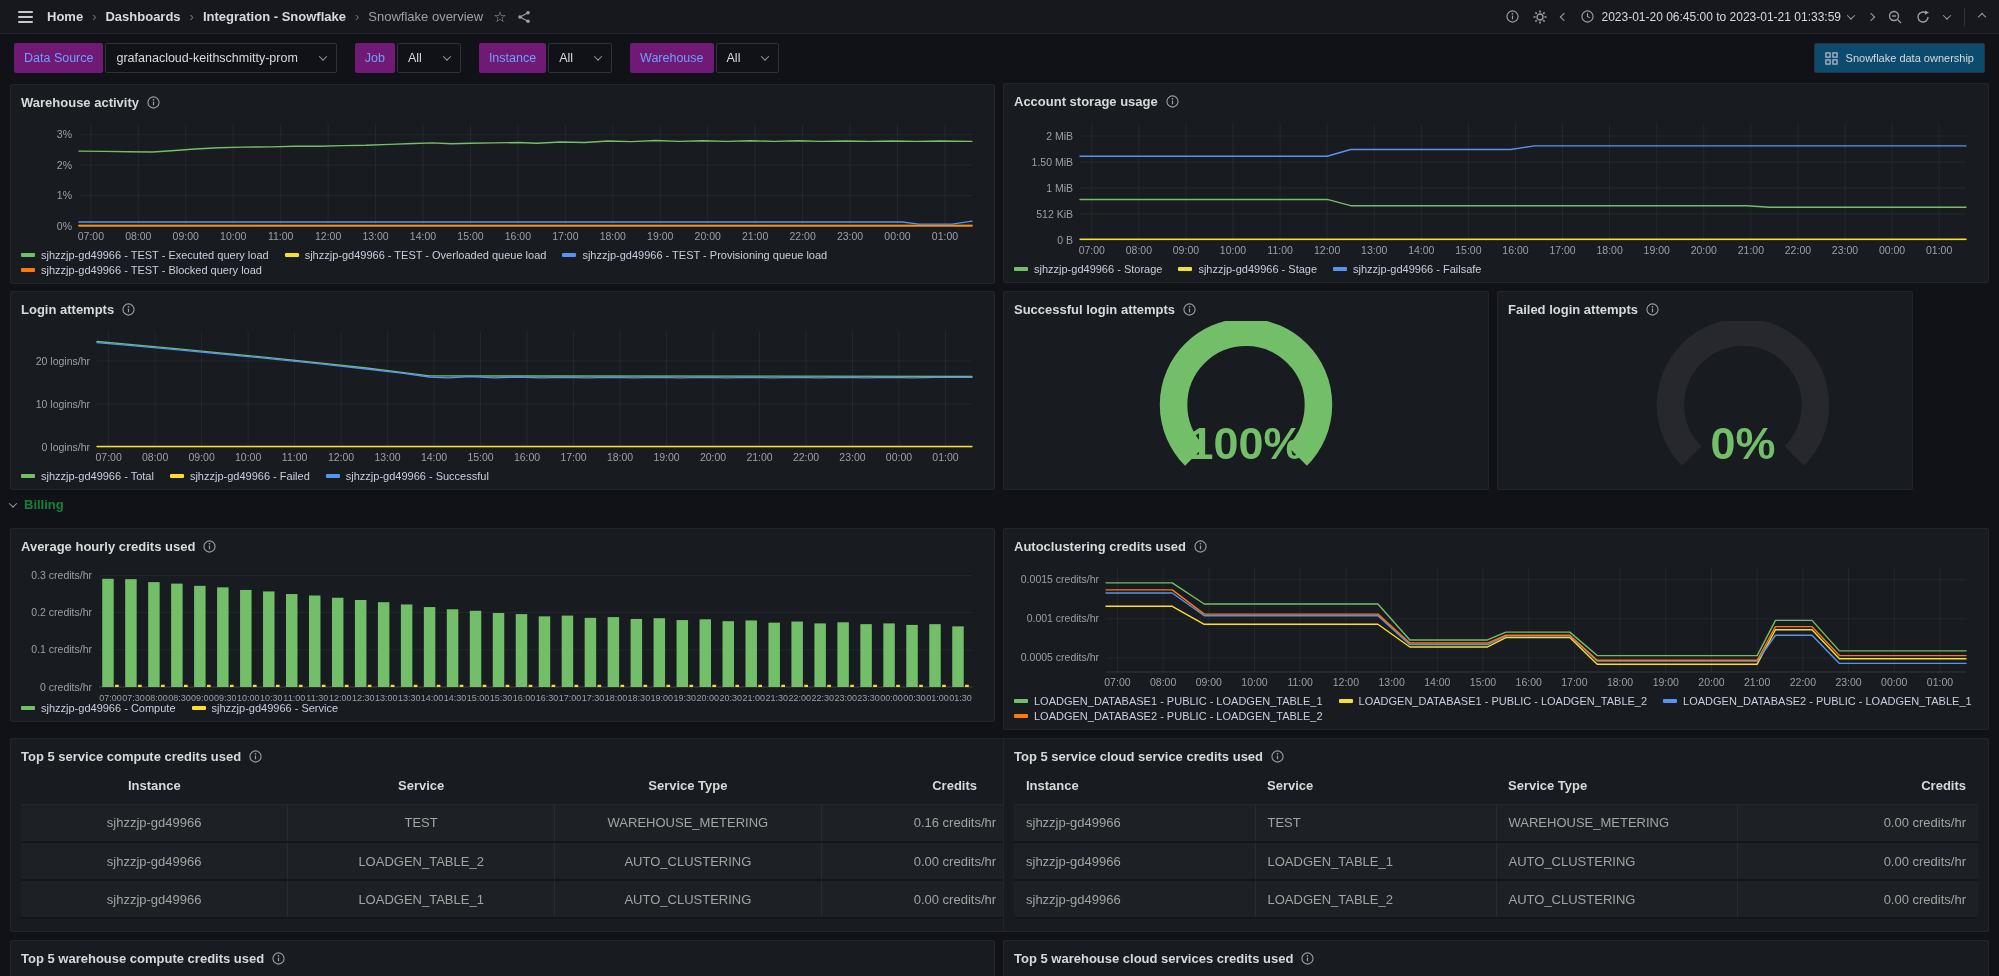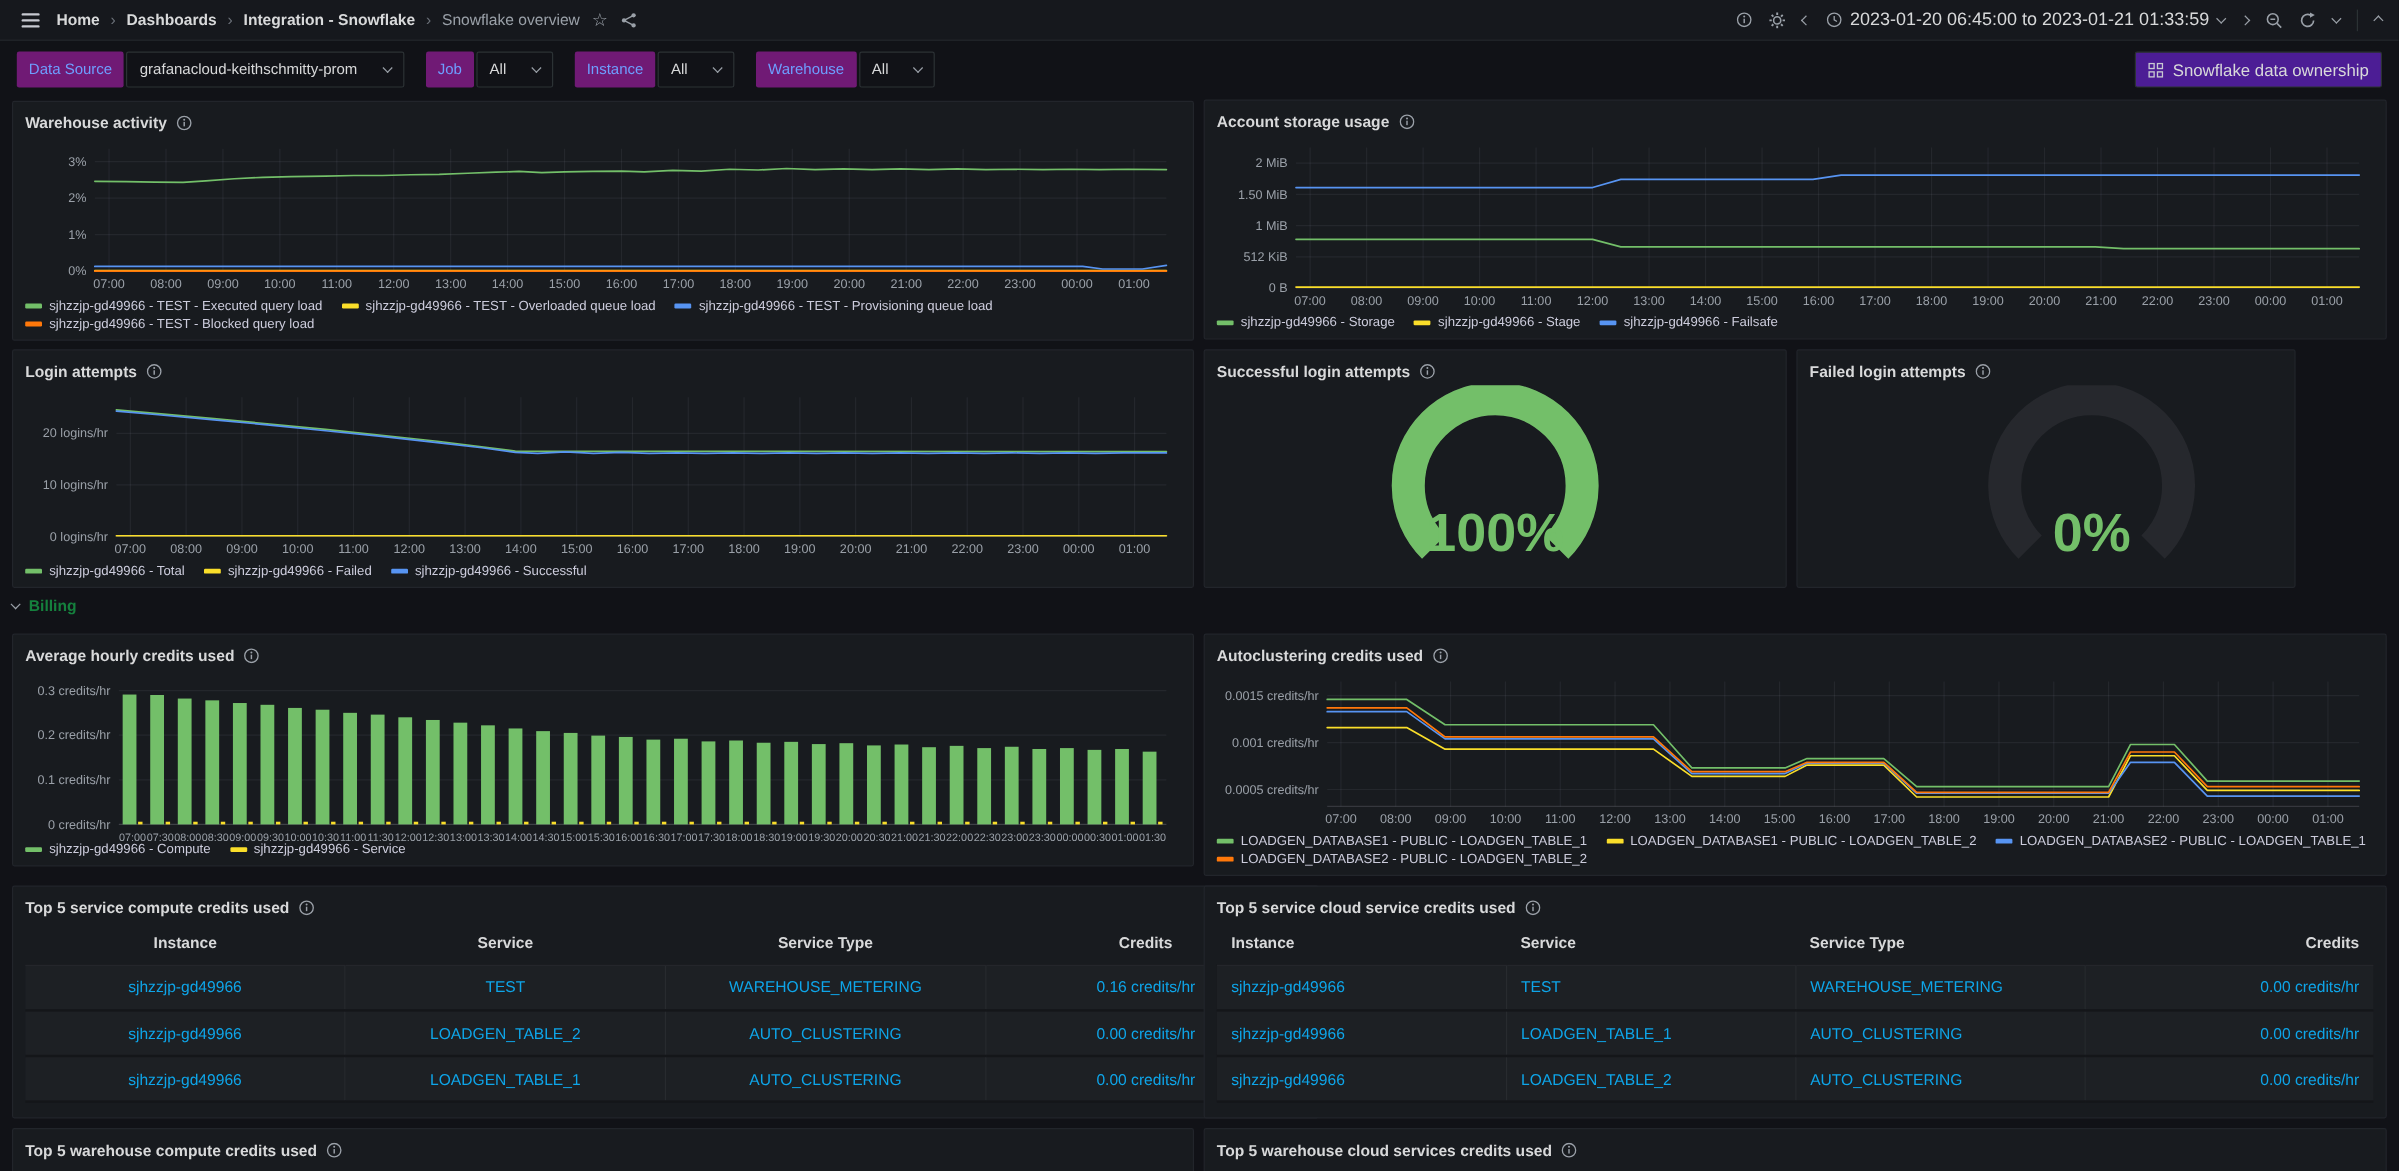--- a/index.html
+++ b/index.html
@@ -14,38 +14,38 @@
     background:#16181d; border-bottom:1px solid #24262b; gap:10px; }
   .hamburger{ background:none;border:none;cursor:pointer;display:flex;flex-direction:column;gap:3px;padding:4px; }
   .hamburger span{ width:15px;height:2px;background:#c7c9d1;display:block;border-radius:1px; }
   .crumbs{ display:flex; align-items:center; gap:9px; font-size:13px; }
   .crumb{ color:#d8d9da; font-weight:600; text-decoration:none; cursor:pointer; }
   .crumb.current{ color:#9aa0a8; font-weight:400; }
   .sep{ color:#6b7078; font-size:13px; }
   .navicon{ color:#9aa0a8; font-size:14px; cursor:pointer; display:flex; align-items:center; }
   .spacer{ flex:1; }
   .toolgroup{ display:flex; align-items:center; gap:14px; color:#b4b7bd; }
-  .timerange{ display:flex; align-items:center; gap:7px; font-size:15px; color:#d8d9da; cursor:pointer; }
+  .timerange{ display:flex; align-items:center; gap:7px; font-size:12px; color:#d8d9da; cursor:pointer; }
   .chev{ width:6px;height:6px;border-right:1.4px solid #9aa0a8;border-bottom:1.4px solid #9aa0a8; display:inline-block; }
   .chev.down{ transform:rotate(45deg) translate(-1px,-1px); }
   .chev.up{ transform:rotate(-135deg); }
   .chev.left{ transform:rotate(135deg); }
   .chev.right{ transform:rotate(-45deg); }
   .vdiv{ width:1px; height:18px; background:#2c3235; }
   
   .filterbar{ display:flex; align-items:center; gap:18px; padding:9px 14px; height:48px; }
   .vargroup{ display:flex; align-items:center; gap:2px; }
   .varlabel{ height:30px; display:flex; align-items:center; padding:0 10px;
     background:#701a75; color:#6e9fff; font-size:12.5px; border-radius:2px; cursor:pointer; }
   .varselect{ height:30px; display:flex; align-items:center; gap:22px; padding:0 10px;
     background:#111217; border:1px solid #2c3235; border-radius:2px;
     font-size:12.5px; color:#d8d9da; cursor:pointer; }
   .ownership{ height:30px; display:flex; align-items:center; gap:8px; padding:0 10px;
-    background:#4c1d95; border:1px solid #2c3235; border-radius:2px;
-    color:#d8d9da; font-size:14px; cursor:pointer; font-family:inherit; }
+    background:#0c4a6e; border:1px solid #2c3235; border-radius:2px;
+    color:#d8d9da; font-size:11px; cursor:pointer; font-family:inherit; }
   
   .dash{ position:relative; width:1999px; height:894px; overflow:hidden; }
   .panel{ position:absolute; background:#181b1f; border:1px solid #22252b; border-radius:2px;
     display:flex; flex-direction:column; padding:5px 10px 7px; }
   .panel-h{ display:flex; align-items:center; gap:8px; height:24px; flex:none; }
   .panel-h h2{ margin:0; font-size:13px; font-weight:600; color:#d8d9da; cursor:pointer; }
   .chartbox{ flex:1; position:relative; min-height:0; }
   .chartbox svg{ position:absolute; left:0; top:0; }
   .legend{ display:flex; flex-wrap:wrap; column-gap:16px; row-gap:3px; padding-top:3px;
     font-size:11px; color:#ccccdc; flex:none; }
@@ -53,21 +53,21 @@
   .li i{ width:14px; height:4px; border-radius:1px; display:inline-block; }
   .li em{ font-style:normal; }
   .section-row{ position:absolute; display:flex; align-items:center; gap:8px;
     font-size:13px; font-weight:700; color:#15803d; cursor:pointer; }
   
   .tablewrap{ flex:1; overflow:hidden; }
   table.gtable{ width:100%; border-collapse:collapse; table-layout:fixed; font-size:13px; }
   table.gtable th{ font-weight:600; color:#d8d9da; height:36px; padding:0 12px;
     border-bottom:1px solid #24262b; }
   table.gtable td{ height:38px; padding:0 12px; background:#1d2024;
-    border-bottom:2px solid #141619; border-right:1px solid rgba(255,255,255,0.05); color:#0ea5e9; }
+    border-bottom:2px solid #141619; border-right:1px solid rgba(255,255,255,0.05); color:#a3a3a3; }
   table.gtable td:last-child{ border-right:none; }
   table.center th, table.center td{ text-align:center; }
   table.leftish th, table.leftish td{ text-align:left; }
   table.leftish th.r, table.leftish td.r{ text-align:right; }
   .icon{ display:inline-flex; align-items:center; justify-content:center; }
   .star{ color:#9aa0a8; font-size:15px; cursor:pointer; }
 </style>
 </head>
 <body>
 

